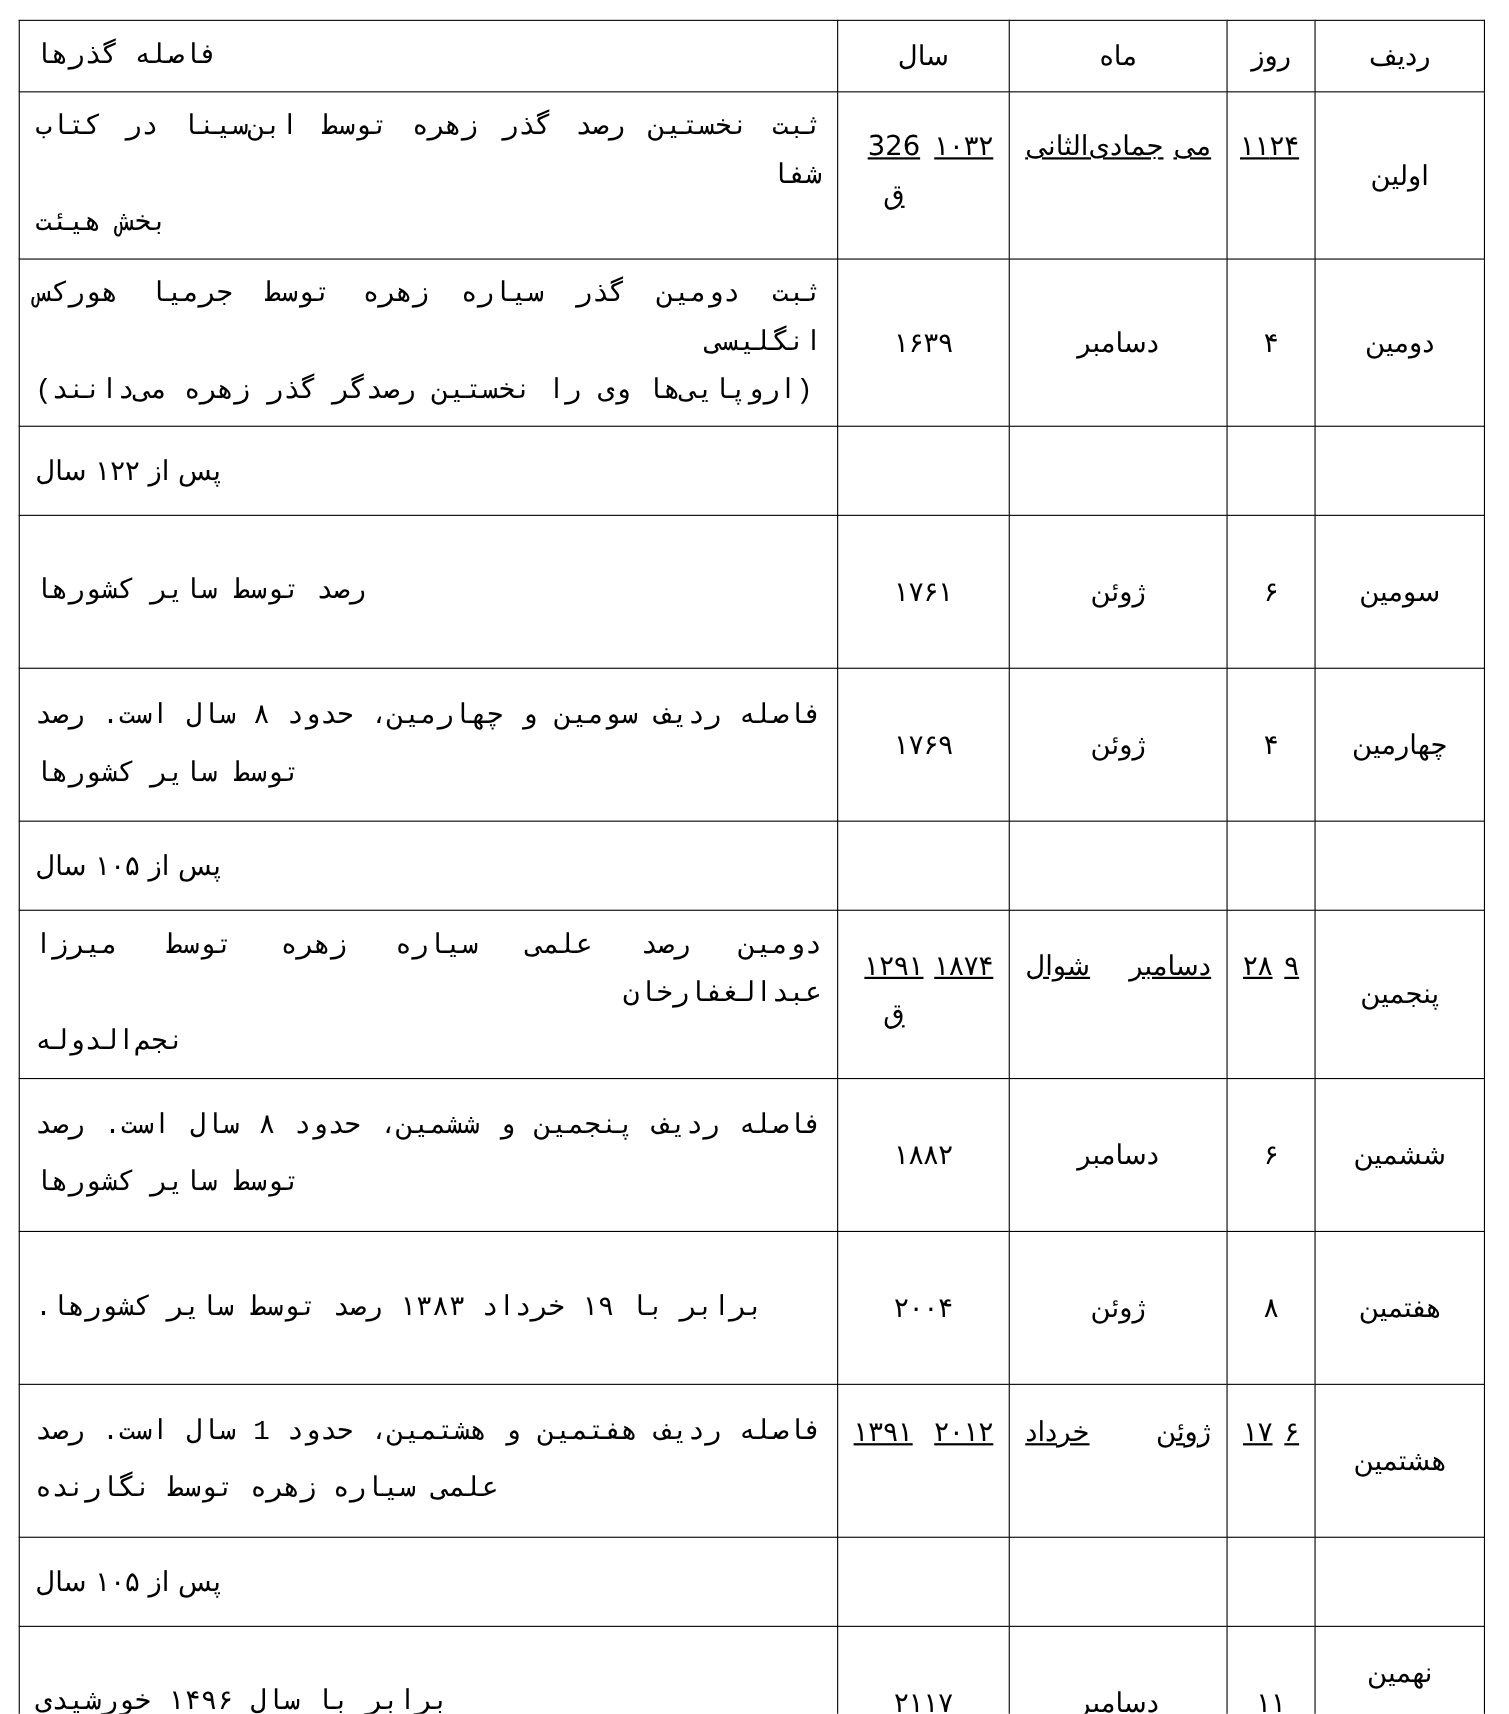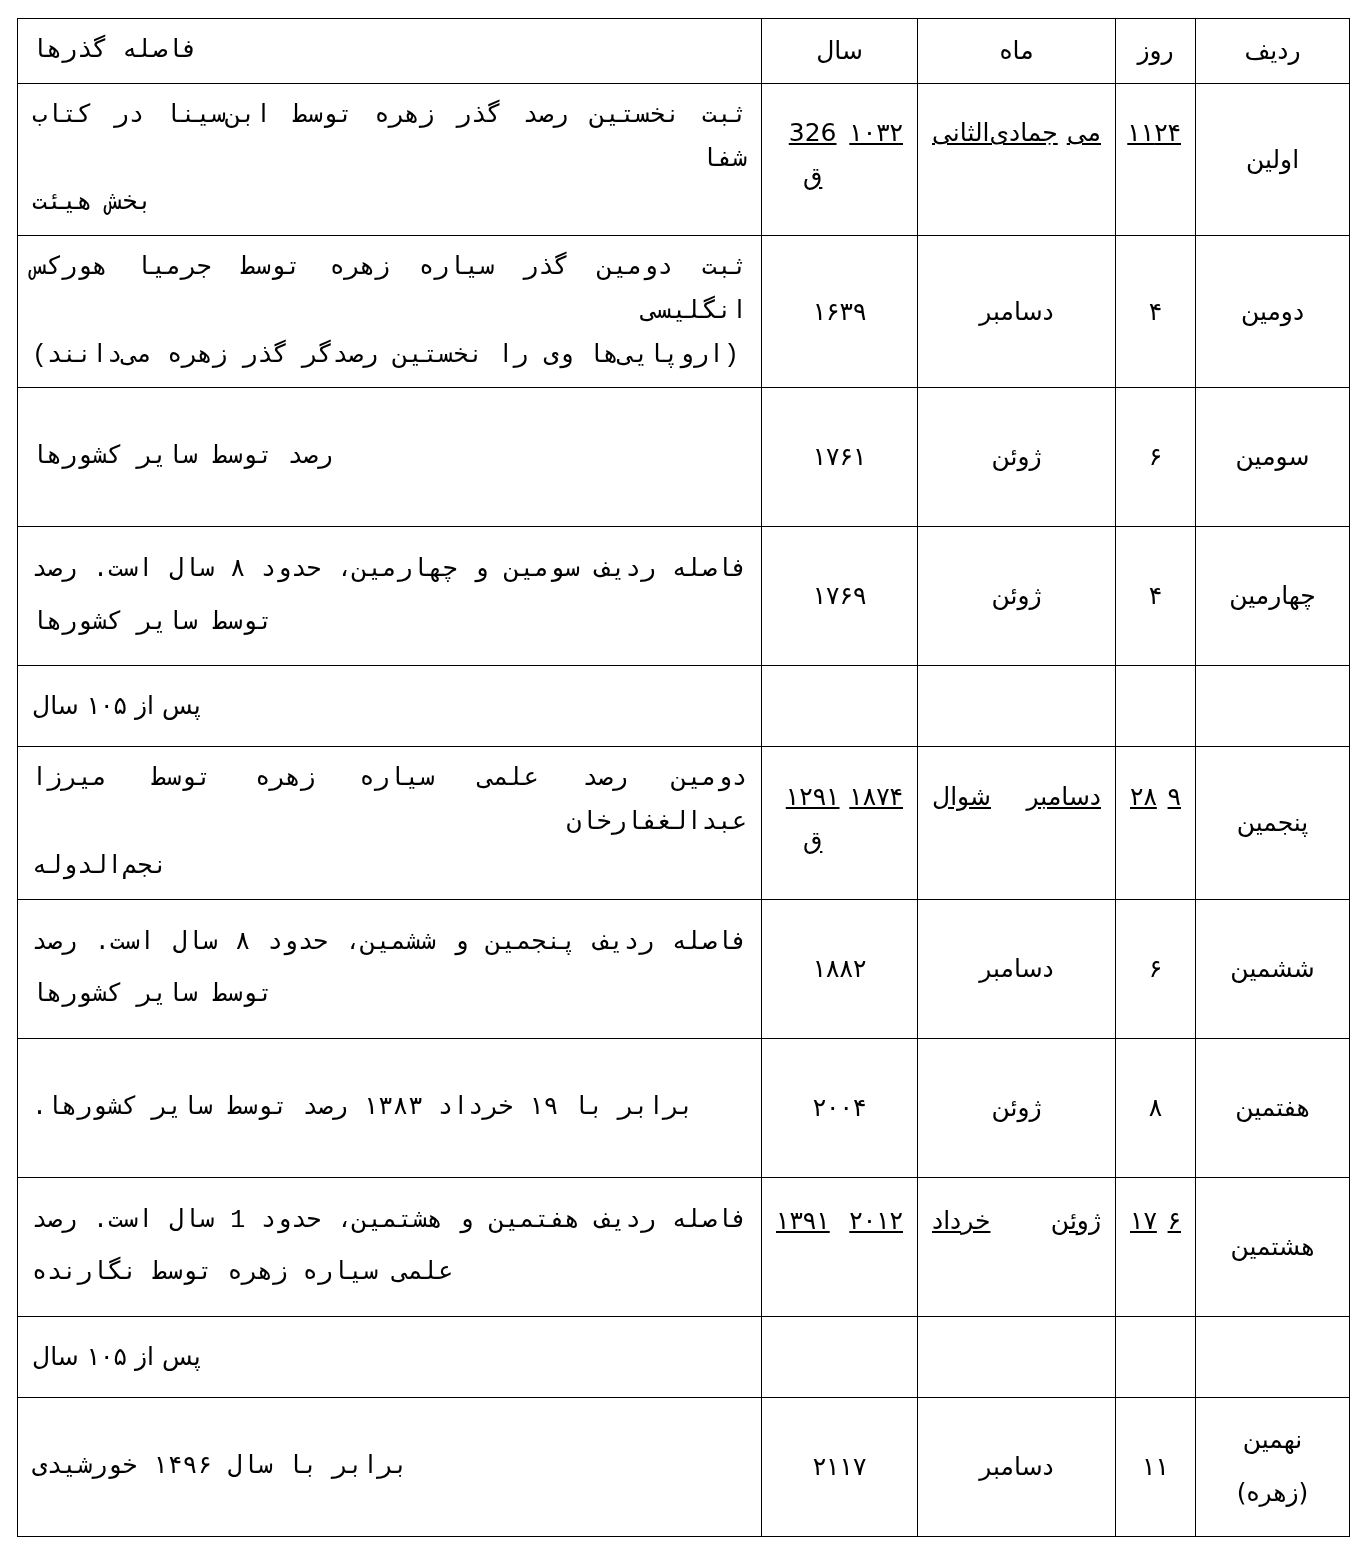--- a/index.html
+++ b/index.html
@@ -135,20 +135,27 @@
           <td class="cell-day">۴</td>
           <td class="cell-month">دسامبر</td>
           <td class="cell-year">۱۶۳۹</td>
           <td class="cell-note">
             <div class="note-stack">
               <span>ثبت دومین گذر سیاره زهره توسط جرمیا هورکس انگلیسی</span>
               <span>(اروپایی‌ها وی را نخستین رصدگر گذر زهره می‌دانند)</span>
             </div>
           </td>
         </tr>
+        <tr>
+          <td class="empty-cell"></td>
+          <td class="empty-cell"></td>
+          <td class="empty-cell"></td>
+          <td class="empty-cell"></td>
+          <td class="spacer-note">پس از ۱۲۲ سال</td>
+        </tr>
         <tr class="row-tall">
           <td class="cell-center">سومین</td>
           <td class="cell-day">۶</td>
           <td class="cell-month">ژوئن</td>
           <td class="cell-year">۱۷۶۱</td>
           <td class="cell-note single">رصد توسط سایر کشورها</td>
         </tr>
         <tr class="row-tall">
           <td class="cell-center">چهارمین</td>
           <td class="cell-day">۴</td>

